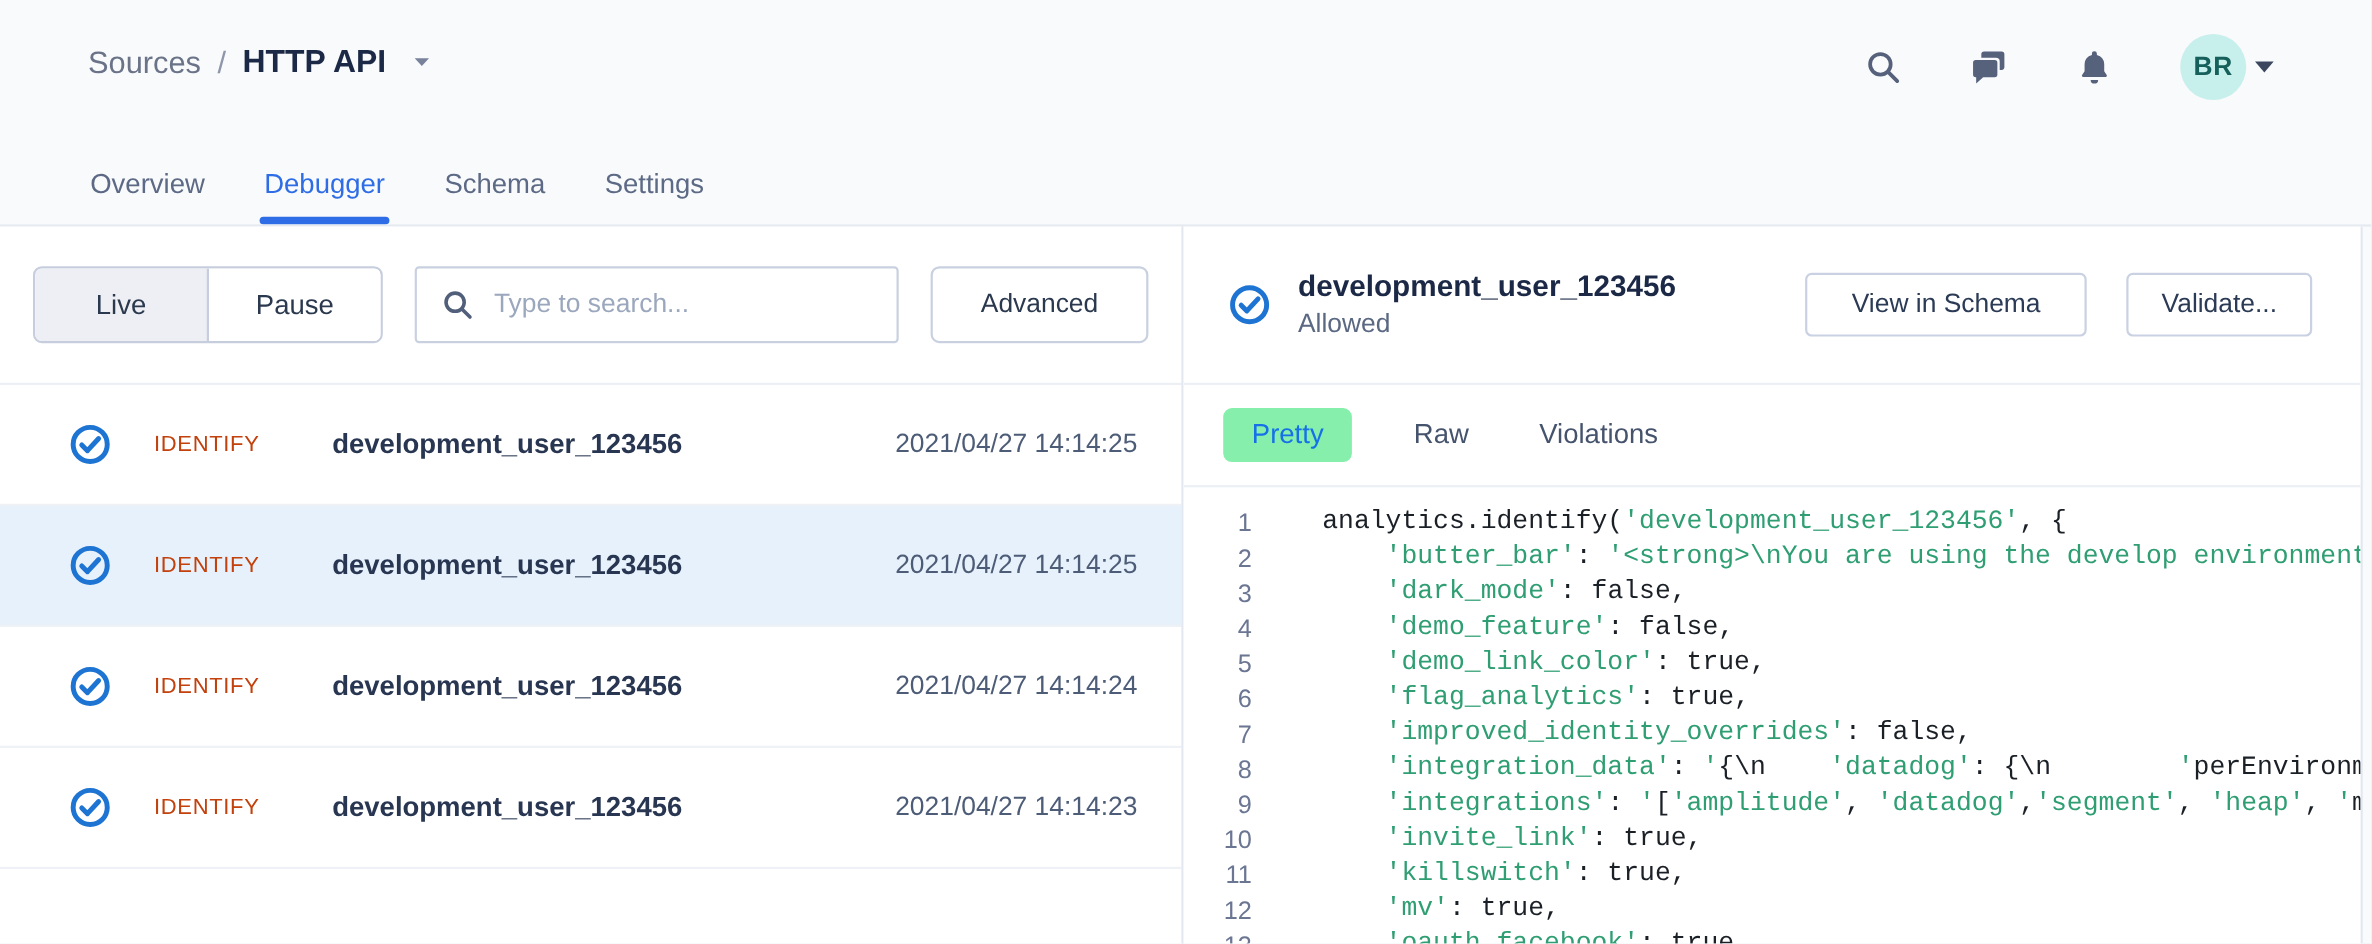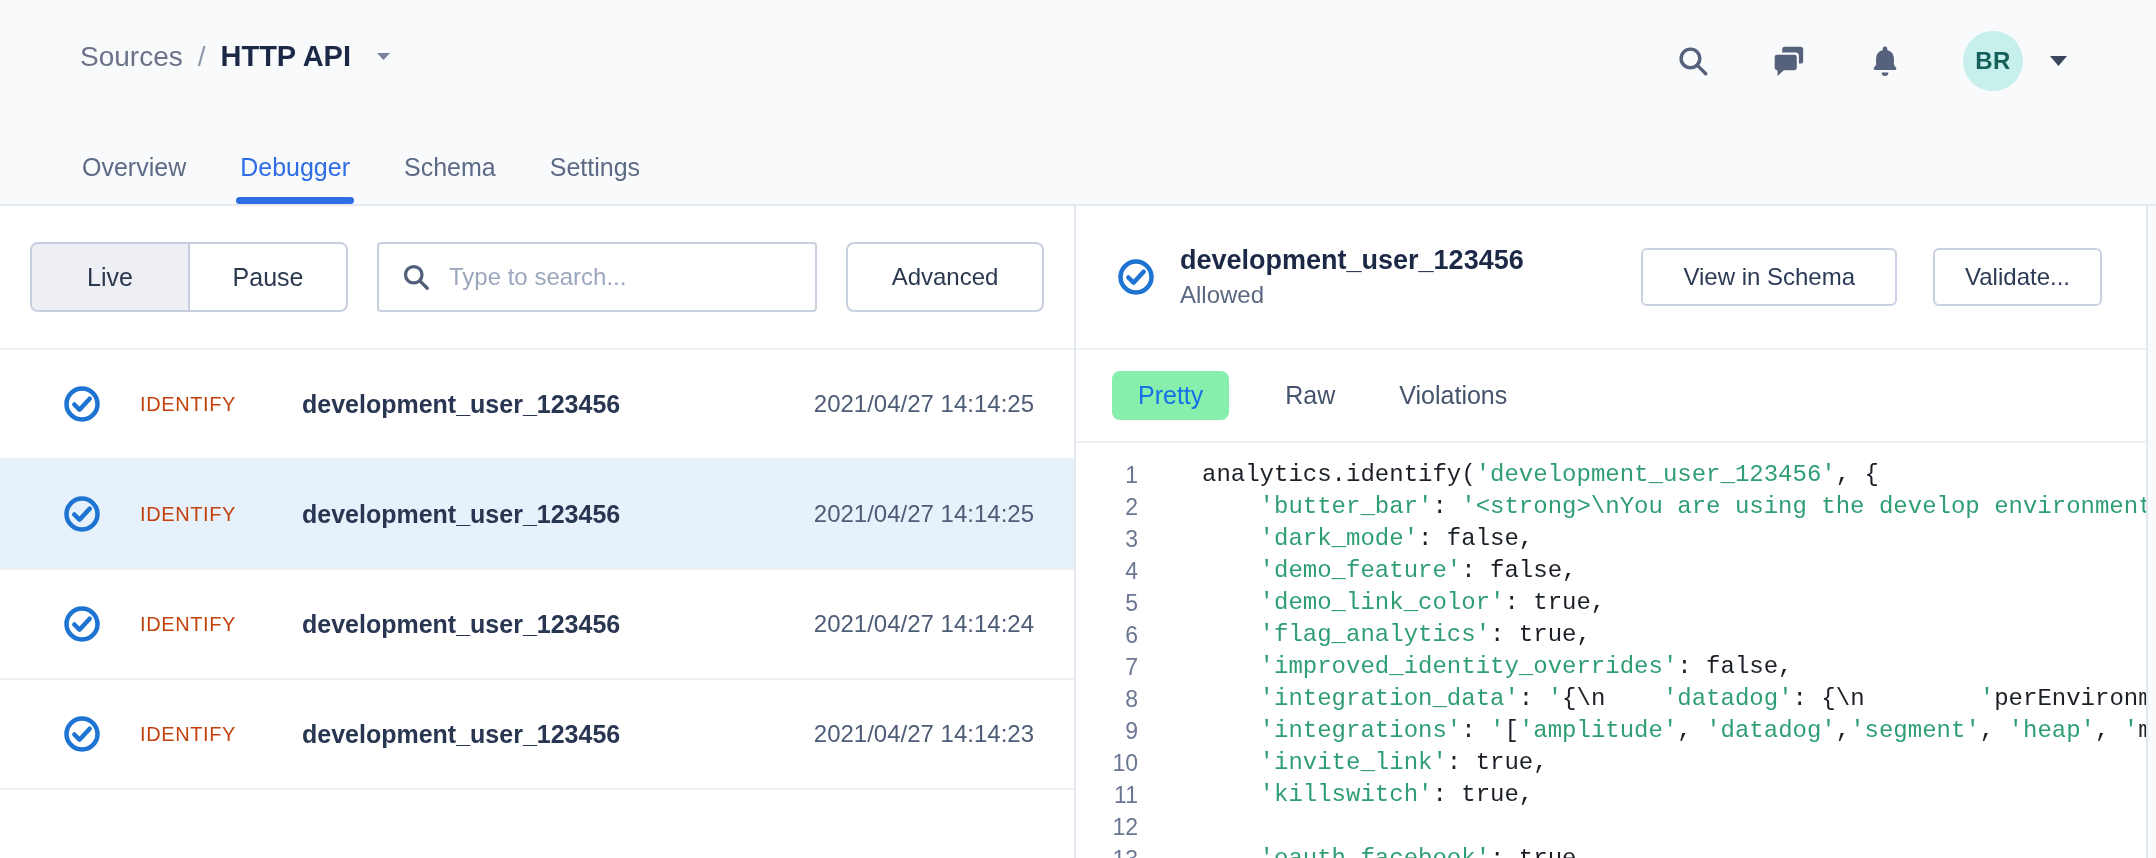--- a/index.html
+++ b/index.html
@@ -13,21 +13,21 @@
   
   .topbar { position:absolute; top:0; left:0; width:2156px; height:130px; }
   .breadcrumb { position:absolute; left:80px; top:40px; display:flex; align-items:center; gap:15px; }
   .crumb-section { font-size:28px; color:#6a7388; }
   .crumb-sep { font-size:28px; color:#8d96aa; }
   .crumb-current { font-size:29px; font-weight:700; color:#1c2946; }
   .crumb-caret { margin-left:10px; }
   .top-actions { position:absolute; right:88px; top:30px; height:62px; display:flex; align-items:center; gap:60px; }
   .icon-btn { width:36px; height:36px; color:#56617c; display:flex; align-items:center; justify-content:center; cursor:pointer; }
   .icon-btn svg { width:34px; height:34px; }
-  .avatar-wrap { display:flex; align-items:center; gap:26px; }
+  .avatar-wrap { display:flex; align-items:center; gap:7px; }
   .avatar { width:60px; height:60px; border-radius:50%; background:#c7efec; color:#16605b;
             font-size:24px; font-weight:600; display:flex; align-items:center; justify-content:center; letter-spacing:0.5px; }
   
   .tabs-row { position:absolute; left:80px; top:130px; height:74px; display:flex; gap:50px; }
   .tab { position:relative; height:74px; display:flex; align-items:center; font-size:25px; color:#5d6a85; cursor:pointer; padding:0 2px; }
   .tab.active { color:#2e6de5; font-weight:500; }
   .tab.active::after { content:""; position:absolute; left:-2px; right:-2px; bottom:0; height:7px; background:#2e6de5; border-radius:4px; }
   .top-divider { position:absolute; left:0; top:204px; width:2156px; height:2px; background:#e5e9f0; }
   
   .left-panel { position:absolute; left:0; top:206px; width:1074px; height:652px; background:#ffffff; }
@@ -217,18 +217,18 @@
         <div class="code-line"><span class="ln">2</span><span class="ct"><span class="tok-p">    </span><span class="tok-s">'butter_bar'</span><span class="tok-p">: </span><span class="tok-s">'&lt;strong&gt;\nYou are using the develop environment</span></span></div>
         <div class="code-line"><span class="ln">3</span><span class="ct"><span class="tok-p">    </span><span class="tok-s">'dark_mode'</span><span class="tok-p">: false,</span></span></div>
         <div class="code-line"><span class="ln">4</span><span class="ct"><span class="tok-p">    </span><span class="tok-s">'demo_feature'</span><span class="tok-p">: false,</span></span></div>
         <div class="code-line"><span class="ln">5</span><span class="ct"><span class="tok-p">    </span><span class="tok-s">'demo_link_color'</span><span class="tok-p">: true,</span></span></div>
         <div class="code-line"><span class="ln">6</span><span class="ct"><span class="tok-p">    </span><span class="tok-s">'flag_analytics'</span><span class="tok-p">: true,</span></span></div>
         <div class="code-line"><span class="ln">7</span><span class="ct"><span class="tok-p">    </span><span class="tok-s">'improved_identity_overrides'</span><span class="tok-p">: false,</span></span></div>
         <div class="code-line"><span class="ln">8</span><span class="ct"><span class="tok-p">    </span><span class="tok-s">'integration_data'</span><span class="tok-p">: </span><span class="tok-s">'</span><span class="tok-p">{\n    </span><span class="tok-s">'datadog'</span><span class="tok-p">: {\n        </span><span class="tok-s">'</span><span class="tok-p">perEnvironm</span></span></div>
         <div class="code-line"><span class="ln">9</span><span class="ct"><span class="tok-p">    </span><span class="tok-s">'integrations'</span><span class="tok-p">: </span><span class="tok-s">'</span><span class="tok-p">[</span><span class="tok-s">'amplitude'</span><span class="tok-p">, </span><span class="tok-s">'datadog'</span><span class="tok-p">,</span><span class="tok-s">'segment'</span><span class="tok-p">, </span><span class="tok-s">'heap'</span><span class="tok-p">, </span><span class="tok-s">'</span><span class="tok-p">m</span></span></div>
         <div class="code-line"><span class="ln">10</span><span class="ct"><span class="tok-p">    </span><span class="tok-s">'invite_link'</span><span class="tok-p">: true,</span></span></div>
         <div class="code-line"><span class="ln">11</span><span class="ct"><span class="tok-p">    </span><span class="tok-s">'killswitch'</span><span class="tok-p">: true,</span></span></div>
-        <div class="code-line"><span class="ln">12</span></div>
+        <div class="code-line"><span class="ln">12</span><span class="ct"><span class="tok-p">    </span><span class="tok-s">'mv'</span><span class="tok-p">: true,</span></span></div>
         <div class="code-line"><span class="ln">13</span><span class="ct"><span class="tok-p">    </span><span class="tok-s">'oauth_facebook'</span><span class="tok-p">: true,</span></span></div>
       </div>
   </div>
 
 </div>
 
 </body></html>

